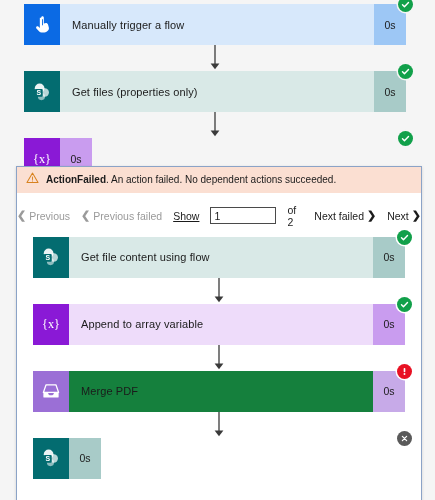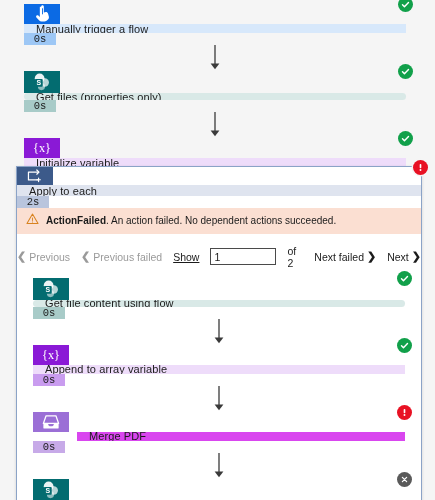--- a/index.html
+++ b/index.html
@@ -23,21 +23,20 @@
     background: #f5f5f5;
   }
 
   
   .card {
     position: relative;
     display: flex;
     align-items: stretch;
     height: 41px;
     box-sizing: border-box;
-    flex-direction: column;
   }
   .card-icon {
     width: 36px;
     min-width: 36px;
     display: flex;
     align-items: center;
     justify-content: center;
   }
   .card-title {
     flex: 1 1 auto;
@@ -51,38 +50,37 @@
     white-space: nowrap;
   }
   .card-dur {
     width: 32px;
     min-width: 32px;
     display: flex;
     align-items: center;
     justify-content: center;
     font-size: 10.5px;
     color: #1b1b1b;
-    font-family: Liberation Mono, monospace;
   }
 
   
   .v-trigger .card-icon { background: #0b6ae4; }
   .v-trigger .card-title { background: #d7e8fb; }
   .v-trigger .card-dur { background: #9dc7f5; }
 
   .v-sp .card-icon { background: #036c70; }
-  .v-sp .card-title { background: #d9e9e7; border-radius: 15px; }
+  .v-sp .card-title { background: #d9e9e7; }
   .v-sp .card-dur { background: #a8cbc8; }
 
   .v-var .card-icon { background: #8a19d6; }
   .v-var .card-title { background: #eedcfa; }
   .v-var .card-dur { background: #c99cef; }
 
   .v-pdf .card-icon { background: #9b6fd6; }
-  .v-pdf .card-title { background: #d946ef; margin-left: 44px; }
+  .v-pdf .card-title { background: #15803d; }
   .v-pdf .card-dur { background: #c7aae8; }
 
   .v-loop .card-icon { background: #3c5a8a; }
   .v-loop .card-title { background: #dfe4ef; }
   .v-loop .card-dur { background: #b9c5dd; }
 
   
   .badge {
     position: absolute;
     top: -7px;
@@ -240,58 +238,38 @@
         <path d="M2.6 18.5L7 24.2l4.4-5.7z" fill="#3a3a3a"></path>
       </svg>
     </div>
 
     <div class="card v-var">
       <div class="card-icon">
         <svg width="26" height="20" viewBox="0 0 32 22" aria-hidden="true">
           <text x="16" y="16.5" text-anchor="middle" font-family="Liberation Serif, serif" font-size="15" fill="#ffffff">{x}</text>
         </svg>
       </div>
-      <div class="card-title">Initialize variable</div>
       <div class="card-dur">0s</div>
       <div class="badge ok">
         <svg width="9" height="9" viewBox="0 0 12 12" aria-hidden="true">
           <path d="M2 6.3l2.6 2.6L10 3.2" stroke="#fff" stroke-width="1.9" fill="none" stroke-linecap="round" stroke-linejoin="round"></path>
         </svg>
       </div>
     </div>
 
     <div class="connector">
       <svg width="14" height="26" viewBox="0 0 14 26" aria-hidden="true">
         <line x1="7" y1="0" x2="7" y2="20" stroke="#3a3a3a" stroke-width="1.3"></line>
         <path d="M2.6 18.5L7 24.2l4.4-5.7z" fill="#3a3a3a"></path>
       </svg>
     </div>
   </div>
 
   <div class="loop-box">
 
-    <div class="loop-header">
-      <div class="card v-loop">
-        <div class="card-icon">
-          <svg width="18" height="18" viewBox="0 0 22 22" aria-hidden="true">
-            <path d="M3 6.2h12.4M3 6.2v9.6h12.4" stroke="#ffffff" stroke-width="1.5" fill="none" stroke-linecap="round" stroke-linejoin="round"></path>
-            <path d="M13.2 3.6l2.6 2.6-2.6 2.6" stroke="#ffffff" stroke-width="1.5" fill="none" stroke-linecap="round" stroke-linejoin="round"></path>
-            <path d="M15.4 13.4v4.4M13.2 15.6h4.4" stroke="#ffffff" stroke-width="1.4" stroke-linecap="round"></path>
-          </svg>
-        </div>
-        <div class="card-title">Apply to each</div>
-        <div class="card-dur">2s</div>
-        <div class="badge err">
-          <svg width="11" height="11" viewBox="0 0 12 12" aria-hidden="true">
-            <rect x="5.1" y="2.2" width="1.8" height="4.6" rx=".85" fill="#fff"></rect>
-            <circle cx="6" cy="8.8" r="1.05" fill="#fff"></circle>
-          </svg>
-        </div>
-      </div>
-    </div>
 
     <div class="loop-error">
       <span class="warn-tri">
         <svg width="13" height="12" viewBox="0 0 14 13" aria-hidden="true">
           <path d="M7 1.2l6 10.3H1z" fill="none" stroke="#d8821f" stroke-width="1.1" stroke-linejoin="round"></path>
           <rect x="6.5" y="5" width="1" height="3.5" fill="#d8821f"></rect>
           <rect x="6.5" y="9.2" width="1" height="1.1" fill="#d8821f"></rect>
         </svg>
       </span>
       <span><b>ActionFailed</b>. <span>An action failed. No dependent actions succeeded.</span></span>

